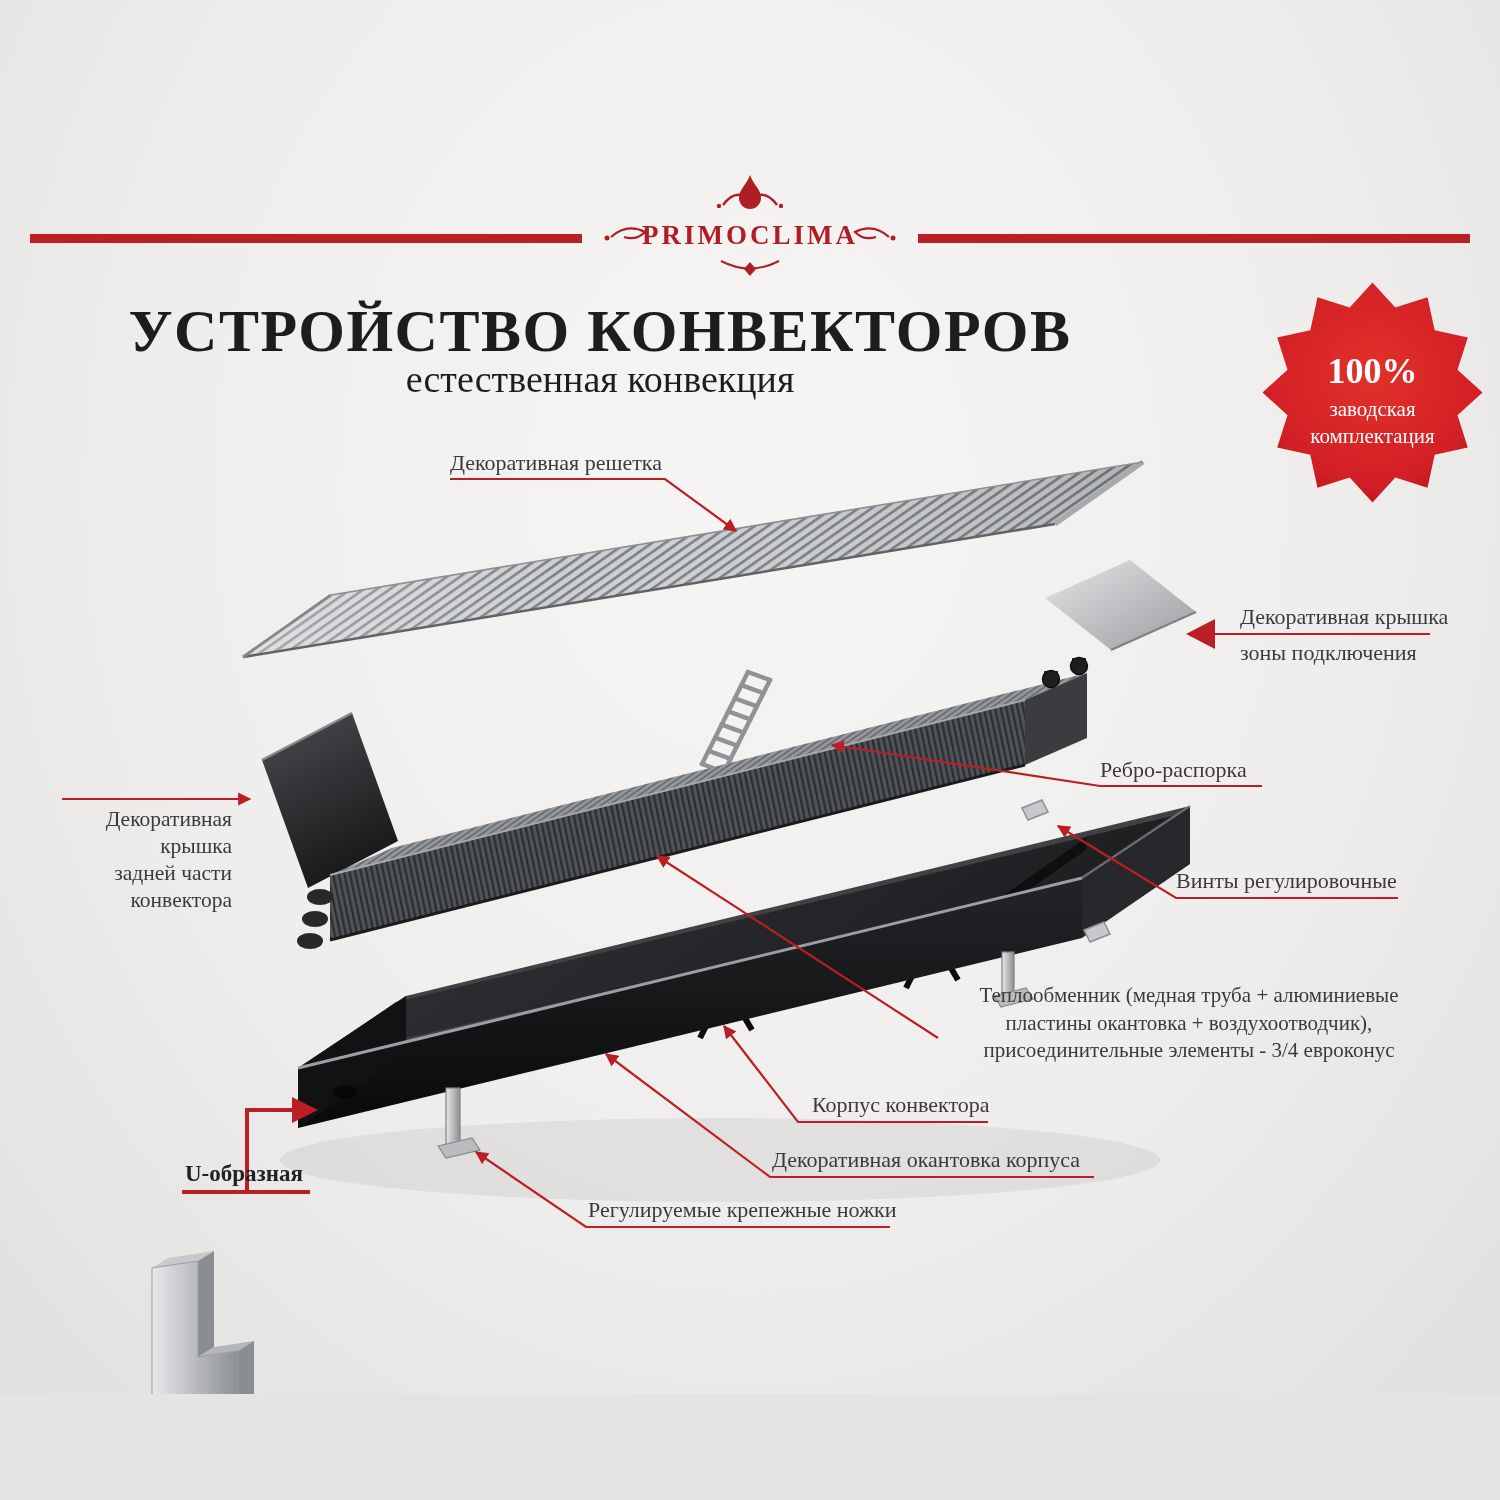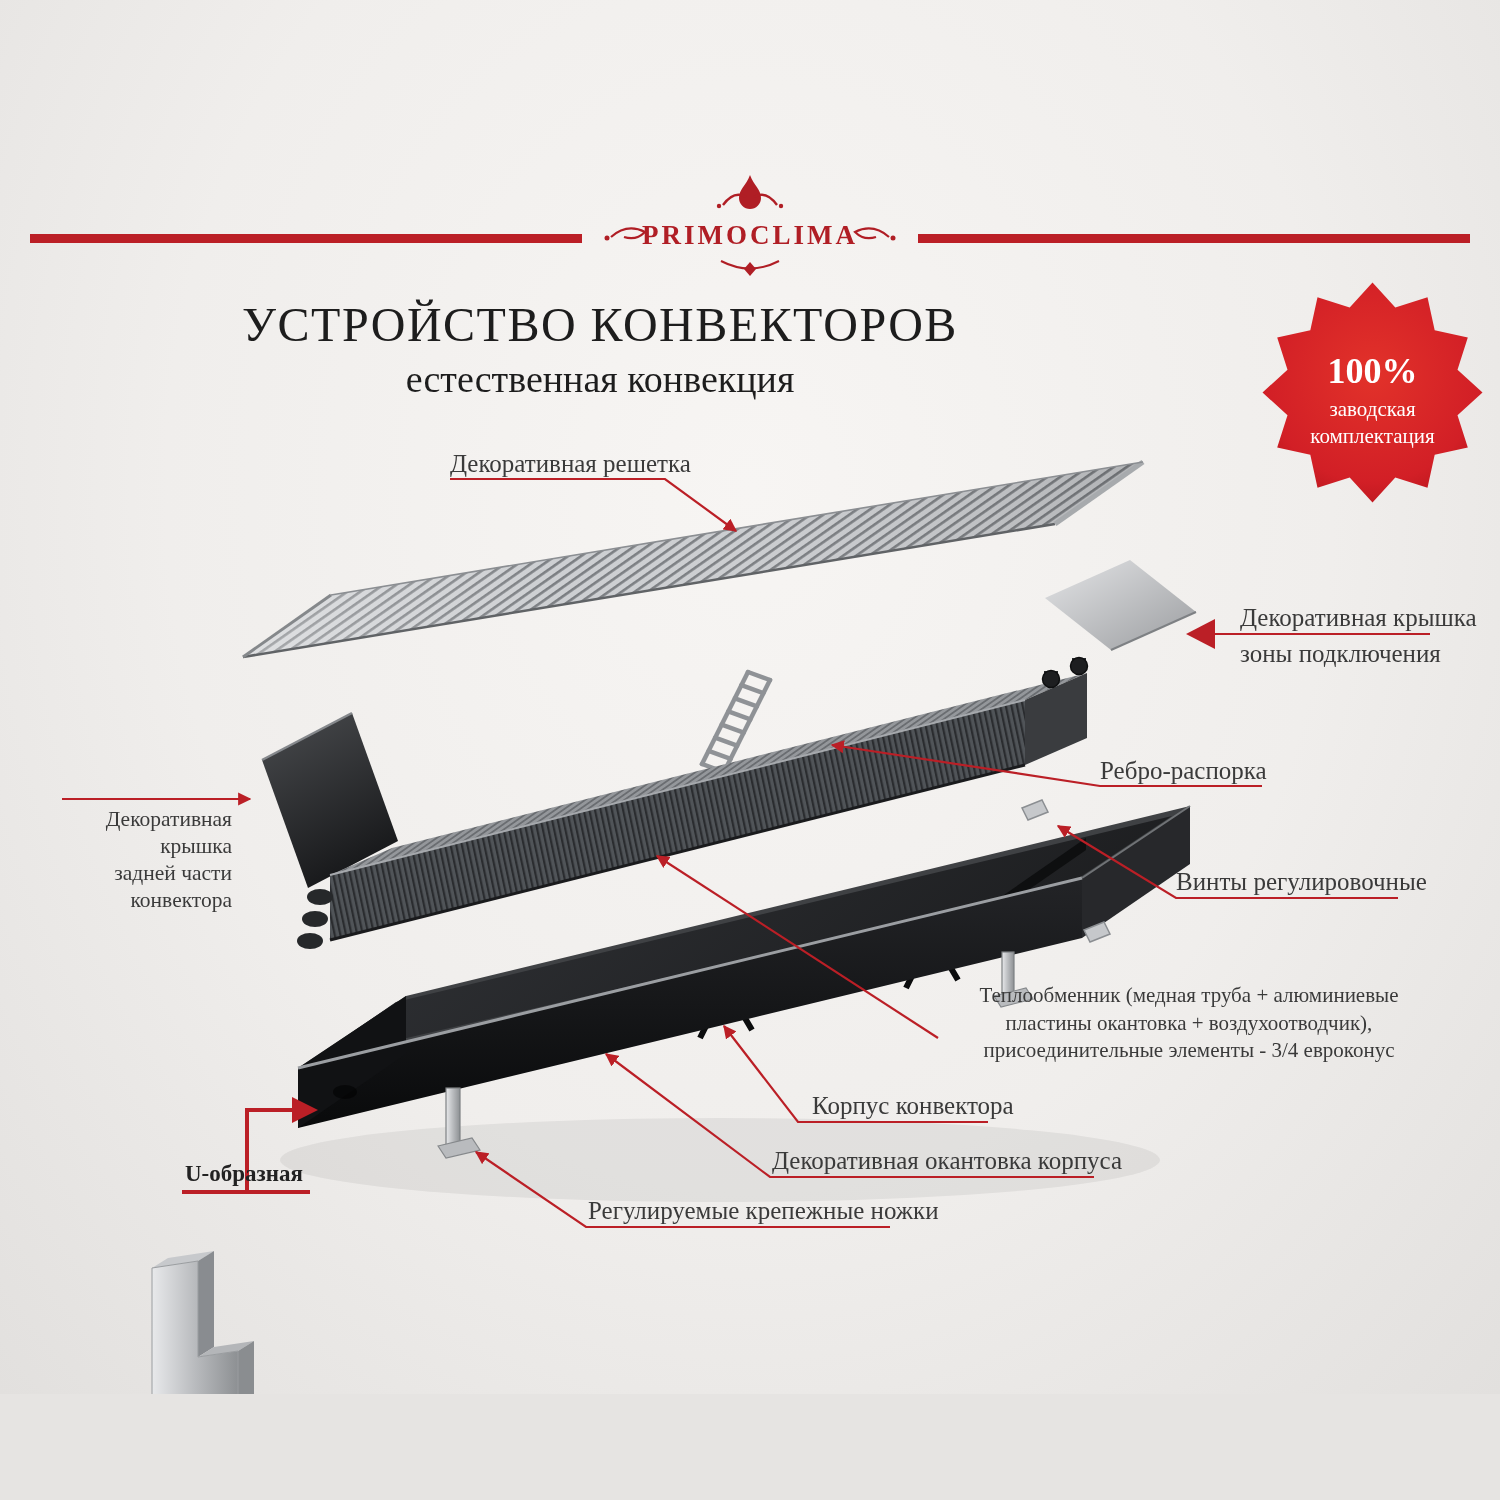--- a/index.html
+++ b/index.html
@@ -7,30 +7,30 @@
     position:relative; width:1500px; height:1394px; overflow:hidden;
     background: radial-gradient(ellipse at 50% 35%, #f7f5f3 0%, #f0eeec 55%, #e2e0de 100%);
     font-family:"Liberation Serif", serif;
   }
   .bar { position:absolute; top:234px; height:9px; background:#bb1f26; }
   .bar-left  { left:30px;  width:552px; }
   .bar-right { left:918px; width:552px; }
   .logo-svg  { position:absolute; left:595px; top:165px; width:310px; height:118px; }
   .title {
     position:absolute; left:0; top:297px; width:1200px; text-align:center;
-    font-size:48px; font-weight:normal; letter-spacing:1.5px; color:#1d1d1d;
+    font-size:60px; font-weight:bold; letter-spacing:1.5px; color:#1d1d1d;
   }
   .subtitle {
     position:absolute; left:0; top:357px; width:1200px; text-align:center;
     font-size:38px; font-weight:normal; color:#1d1d1d;
   }
   .badge-svg { position:absolute; left:1255px; top:275px; width:235px; height:235px; }
   .diagram-svg { position:absolute; left:0; top:0; width:1500px; height:1500px; }
   .lbl {
-    position:absolute; font-size:25px; color:#3a3a3a; white-space:nowrap;
+    position:absolute; font-size:22px; color:#3a3a3a; white-space:nowrap;
   }
   .lbl-block { position:absolute; font-size:21.5px; color:#3a3a3a; line-height:27px; }
   .lbl-block.right  { text-align:right; }
   .lbl-block.center { text-align:center; font-size:21px; line-height:27.5px;margin-left:44px; }
   .lbl-bold { font-weight:bold; font-size:23px; color:#222; }
 </style>
 </head>
 <body>
 
 <div class="canvas">

